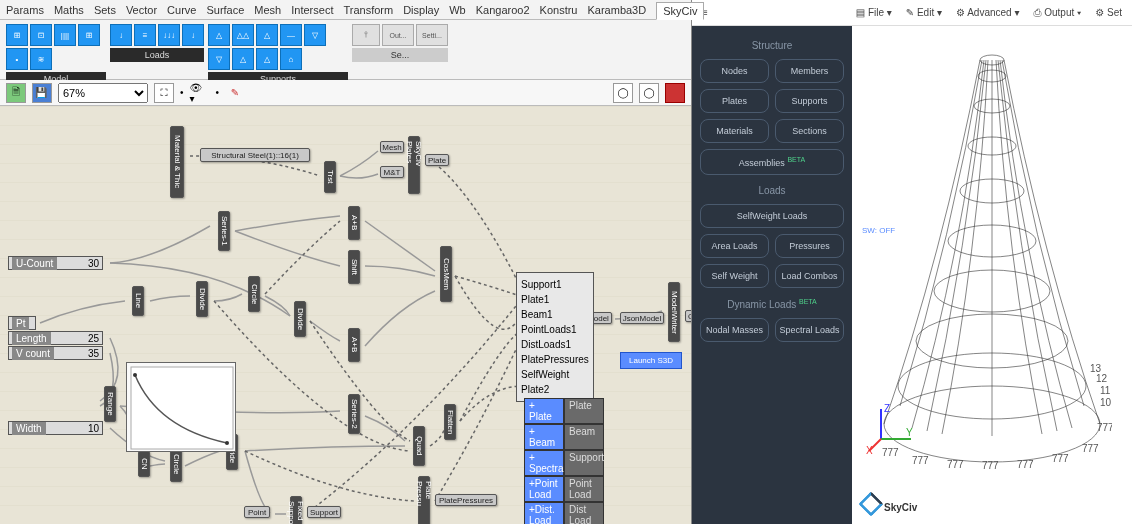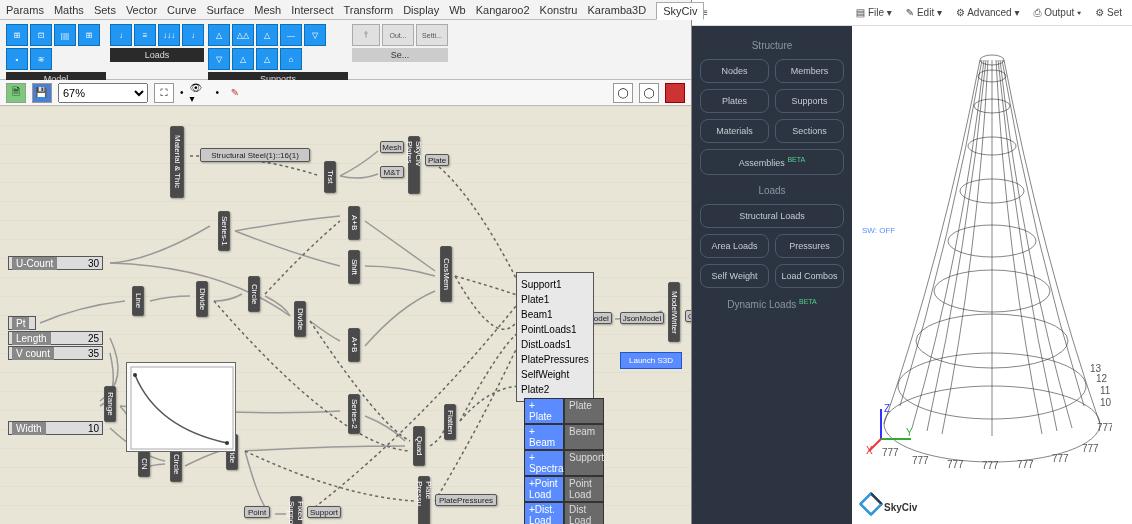--- a/index.html
+++ b/index.html
@@ -314,31 +314,35 @@
         </div>
         <div class="brow">
           <div class="pbtn">Materials</div>
           <div class="pbtn">Sections</div>
         </div>
         <div class="brow">
           <div class="pbtn">Assemblies <span class="beta">BETA</span></div>
         </div>
         <div class="section">Loads</div>
         <div class="brow">
-          <div class="pbtn">Structural Loads</div>
+          <div class="pbtn">SelfWeight Loads</div>
         </div>
         <div class="brow">
           <div class="pbtn">Area Loads</div>
           <div class="pbtn">Pressures</div>
         </div>
         <div class="brow">
           <div class="pbtn">Self Weight</div>
           <div class="pbtn">Load Combos</div>
         </div>
         <div class="section">Dynamic Loads <span class="beta">BETA</span></div>
+        <div class="brow">
+          <div class="pbtn">Nodal Masses</div>
+          <div class="pbtn">Spectral Loads</div>
+        </div>
       </div>
     <div class="viewport">
       <svg class="tower" viewBox="0 0 240 460">
         <g stroke="#333" stroke-width="0.6" fill="none">
           <ellipse cx="120" cy="24" rx="12" ry="5"></ellipse>
           <ellipse cx="120" cy="40" rx="14" ry="6"></ellipse>
           <ellipse cx="120" cy="70" rx="18" ry="7"></ellipse>
           <ellipse cx="120" cy="110" rx="24" ry="9"></ellipse>
           <ellipse cx="120" cy="155" rx="32" ry="12"></ellipse>
           <ellipse cx="120" cy="205" rx="44" ry="16"></ellipse>

